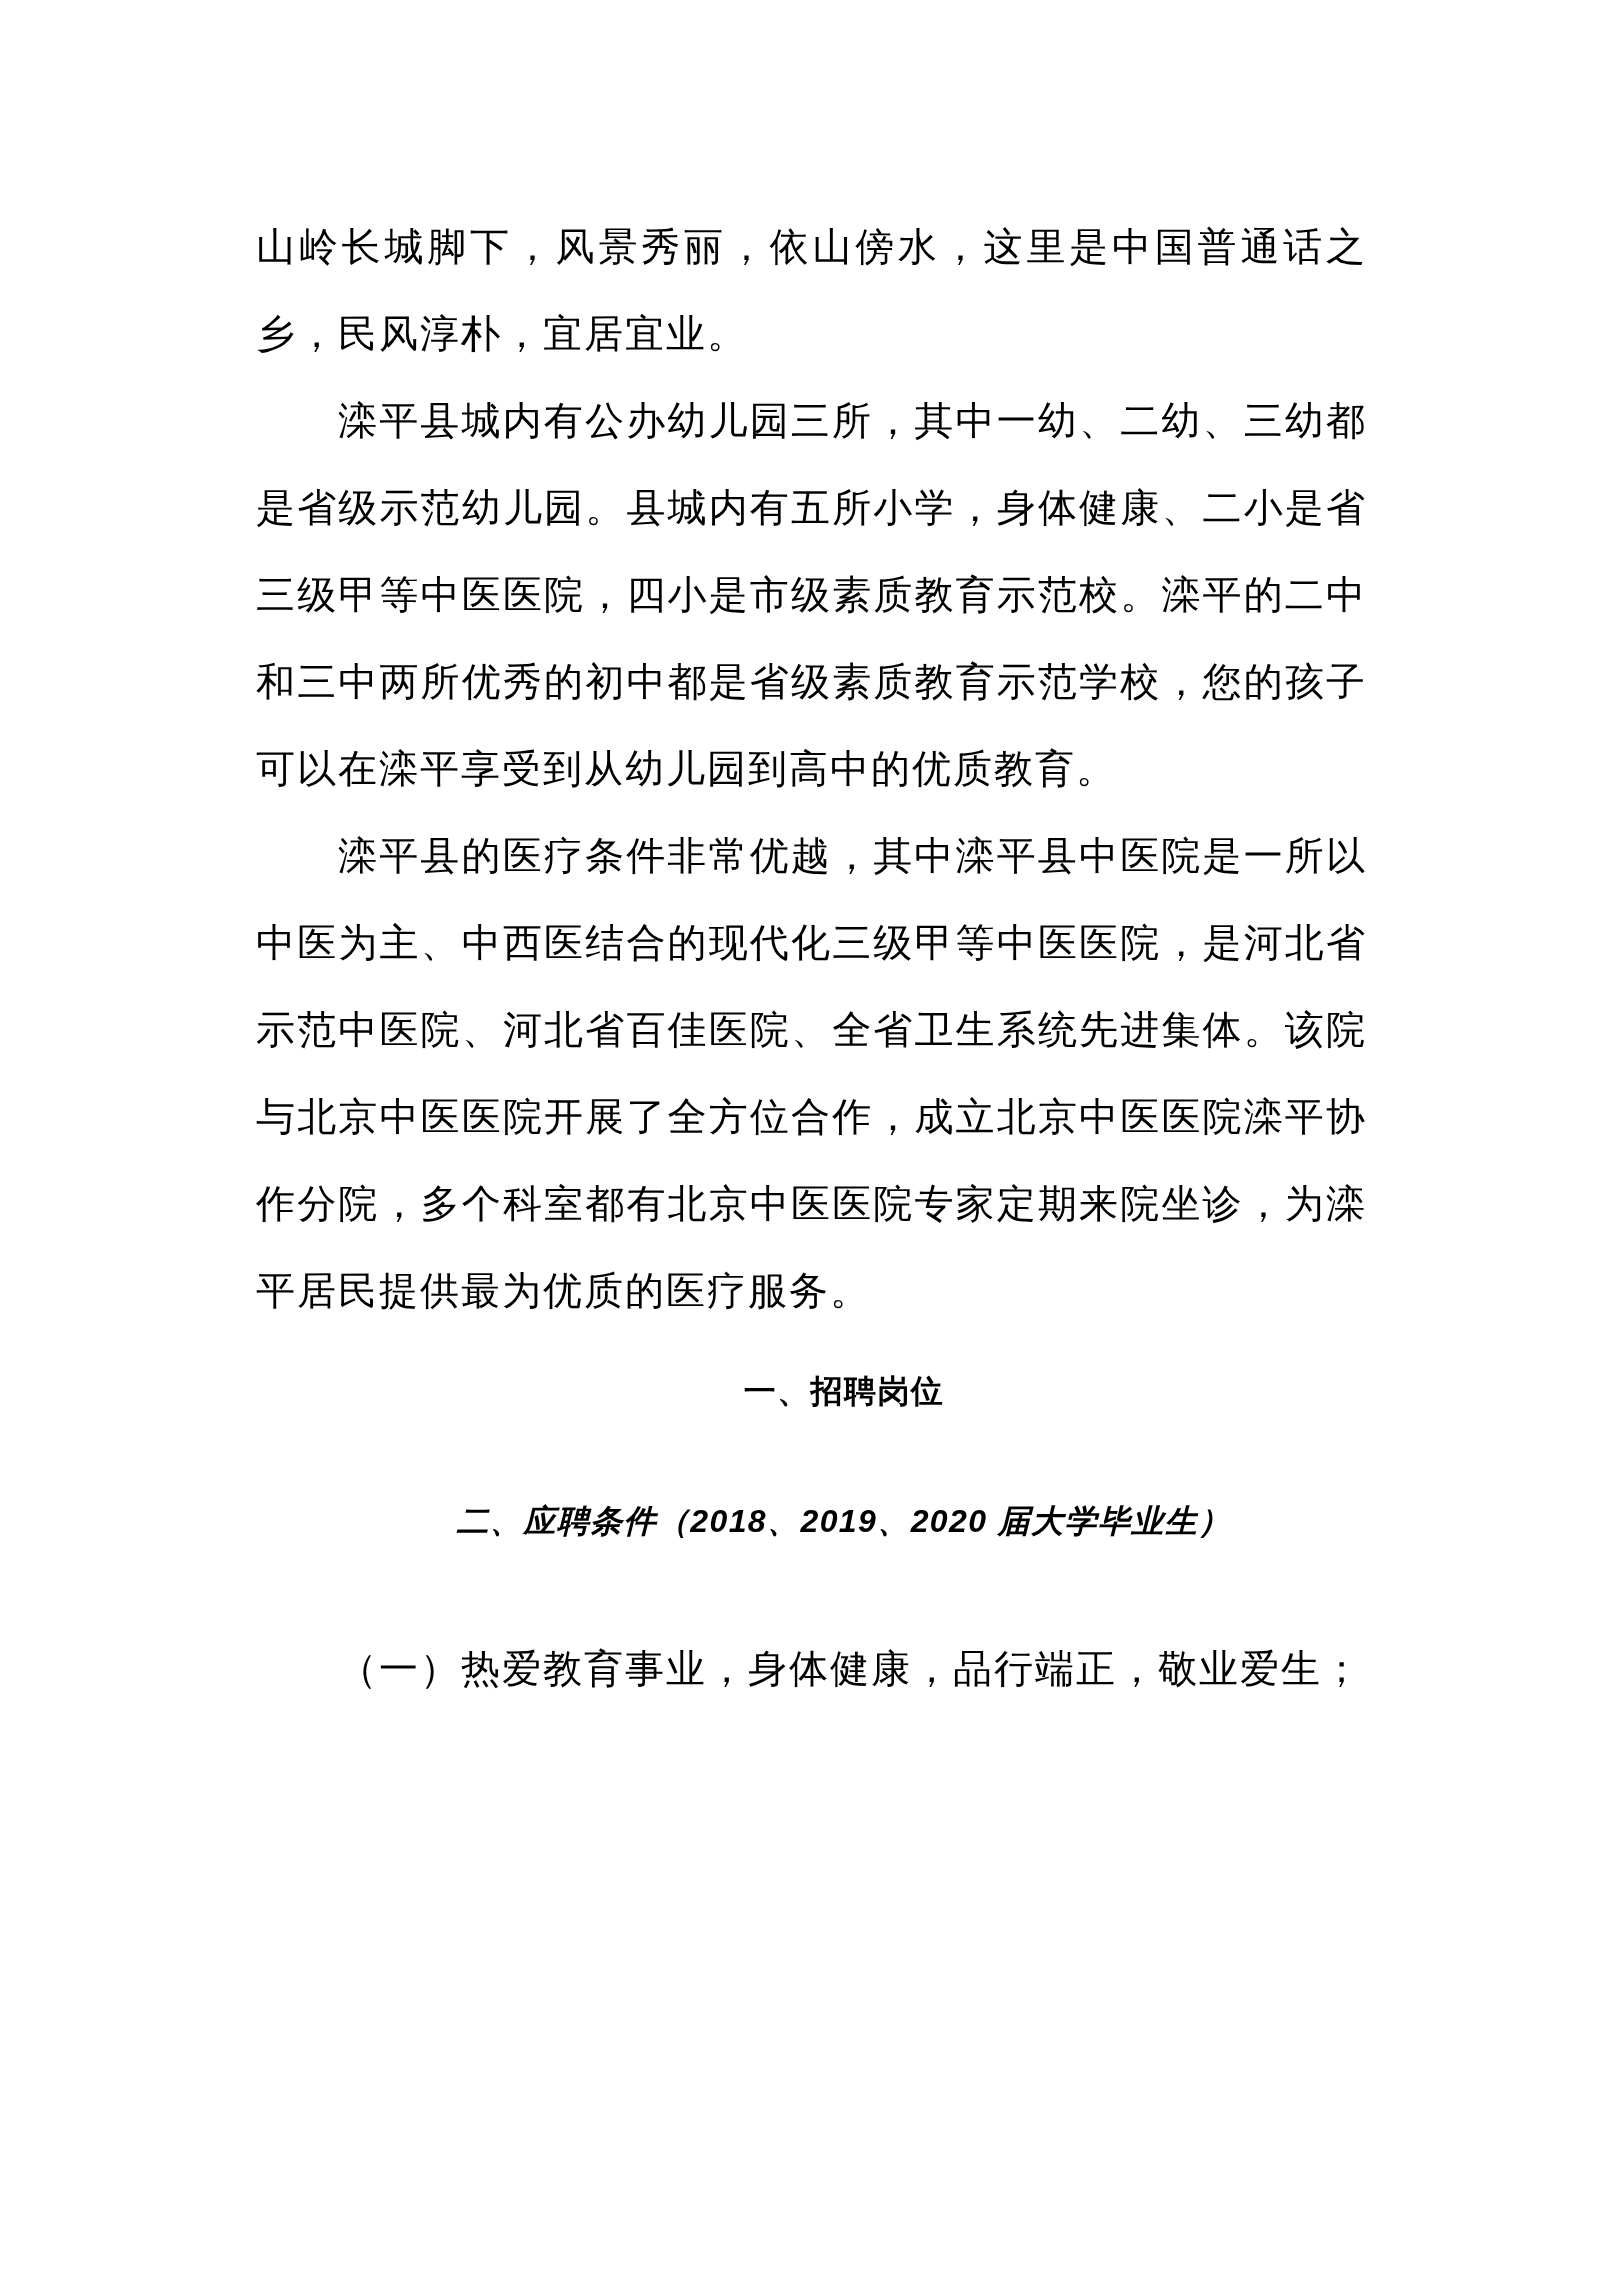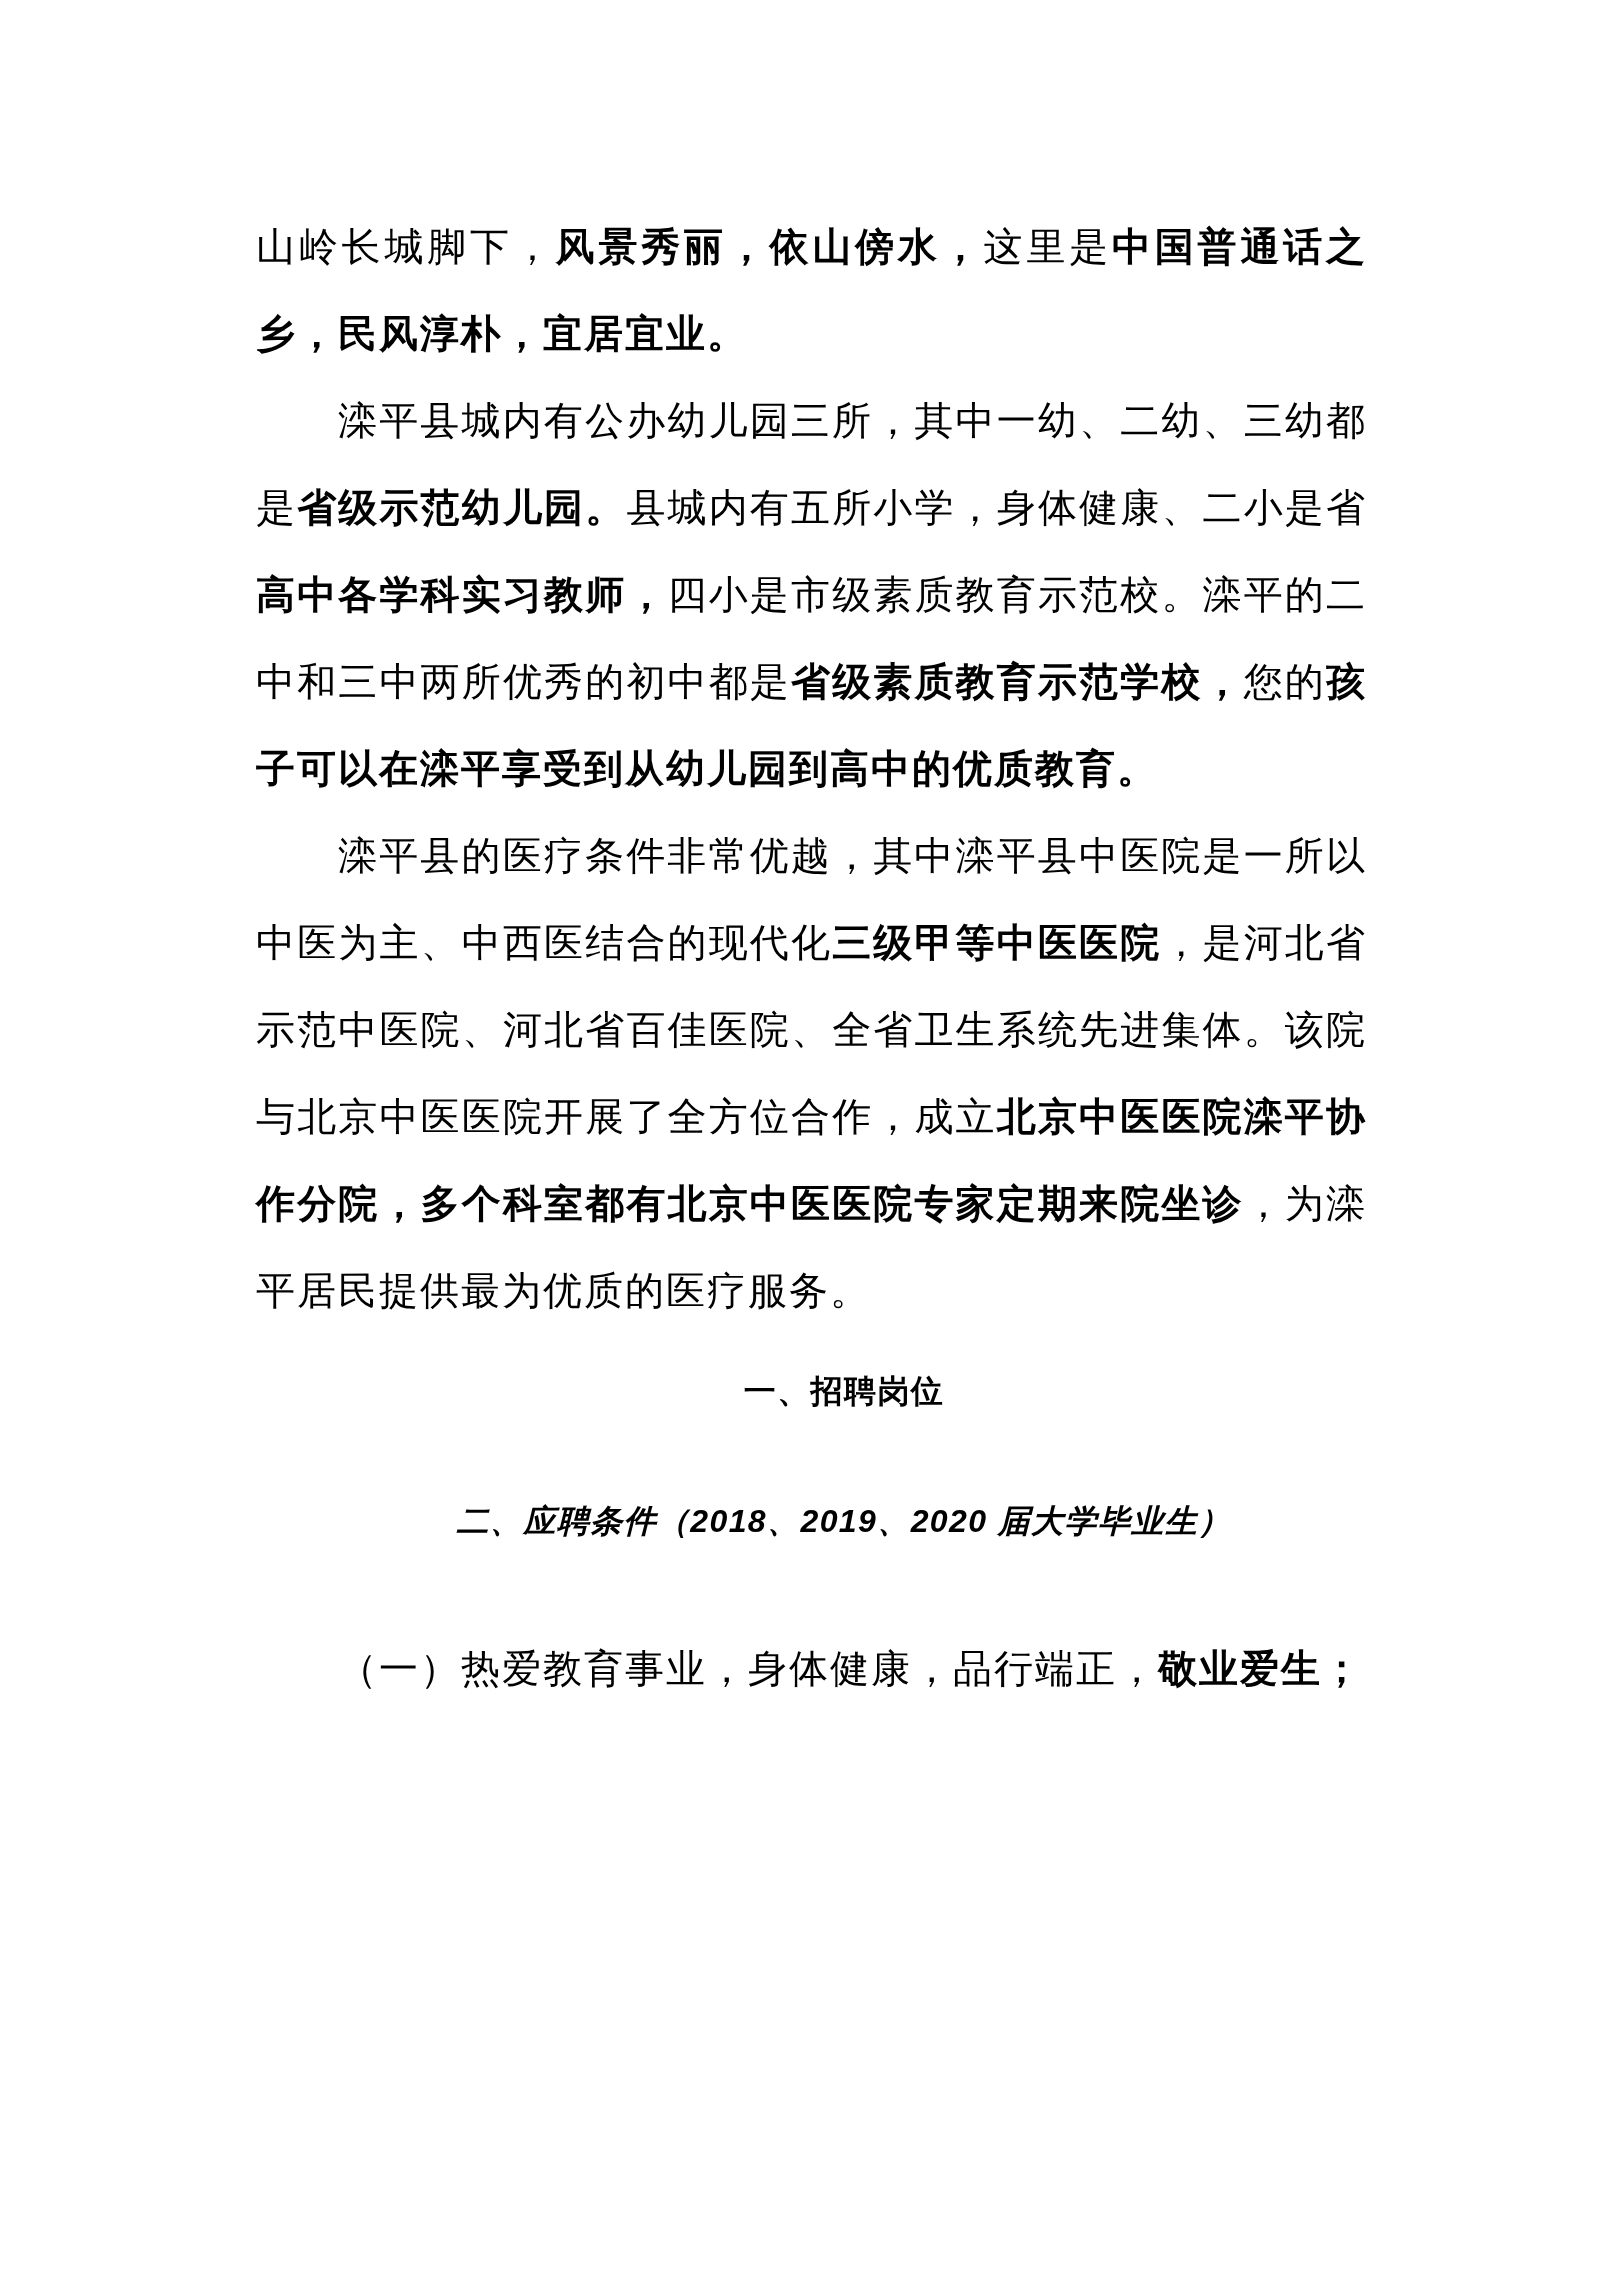--- a/index.html
+++ b/index.html
@@ -23,21 +23,21 @@
     font-size: 39px;
     line-height: 87px;
     letter-spacing: 2px;
     text-align: justify;
     text-justify: inter-ideograph;
   }
   .para.indent {
     text-indent: 82px;
   }
   .run { font-weight: 400; margin-top: 28px; }
-  .run.bold { font-weight: 700; }
+  .run.bold { font-weight: 400; }
   .heading {
     margin: 0;
     font-family: "Liberation Sans", "DejaVu Sans", sans-serif;
     font-weight: 700;
     font-size: 32px;
     line-height: 87px;
     letter-spacing: 1.4px;
     text-indent: 65px;
     text-align: center;
   }
@@ -47,21 +47,21 @@
 </head>
 <body>
 
 <div class="page">
 
   <p class="para">
     <span class="run">山岭长城脚下，</span><span class="run bold">风景秀丽，依山傍水，</span><span class="run">这里是</span><span class="run bold">中国普通话之乡，民风淳朴，宜居宜业。</span>
   </p>
 
   <p class="para indent">
-    <span class="run">滦平县城内有公办幼儿园三所，其中一幼、二幼、三幼都是</span><span class="run bold">省级示范幼儿园。</span><span class="run">县城内有五所小学，身体健康、二小是省</span><span class="run bold">高中各学科实习教师，</span><span class="run">四小是市级素质教育示范校。滦平的二中和三中两所优秀的初中都是</span><span class="run bold">省级素质教育示范学校，</span><span class="run">您的</span><span class="run bold">孩子可以在滦平享受到从幼儿园到高中的优质教育。</span>
+    <span class="run">滦平县城内有公办幼儿园三所，其中一幼、二幼、三幼都是</span><span class="run bold">省级示范幼儿园。</span><span class="run">县城内有五所小学，身体健康、二小是省</span><span class="run bold">三级甲等中医医院，</span><span class="run">四小是市级素质教育示范校。滦平的二中和三中两所优秀的初中都是</span><span class="run bold">省级素质教育示范学校，</span><span class="run">您的</span><span class="run bold">孩子可以在滦平享受到从幼儿园到高中的优质教育。</span>
   </p>
 
   <p class="para indent">
     <span class="run">滦平县的医疗条件非常优越，其中滦平县中医院是一所以中医为主、中西医结合的现代化</span><span class="run bold">三级甲等中医医院</span><span class="run">，是河北省示范中医院、河北省百佳医院、全省卫生系统先进集体。该院与北京中医医院开展了全方位合作，成立</span><span class="run bold">北京中医医院滦平协作分院，多个科室都有北京中医医院专家定期来院坐诊</span><span class="run">，为滦平居民提供最为优质的医疗服务。</span>
   </p>
 
   <h2 class="heading first">一、招聘岗位</h2>
 
 
 

